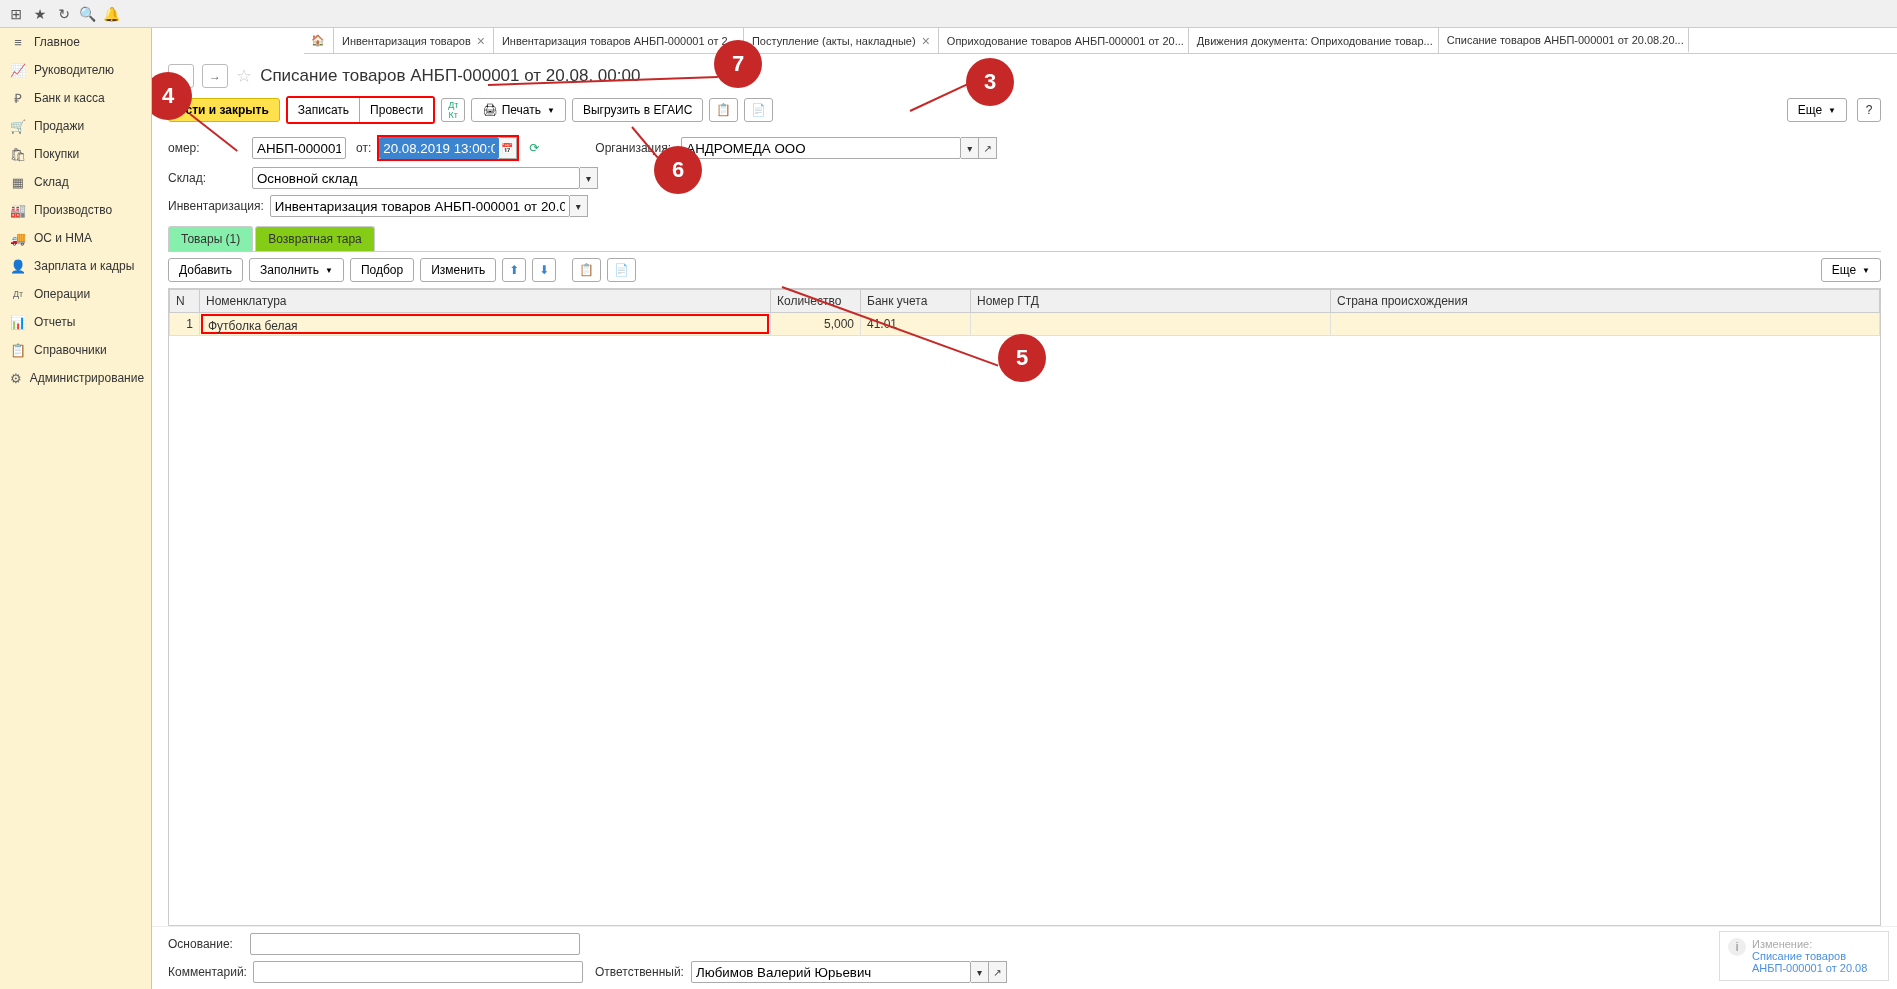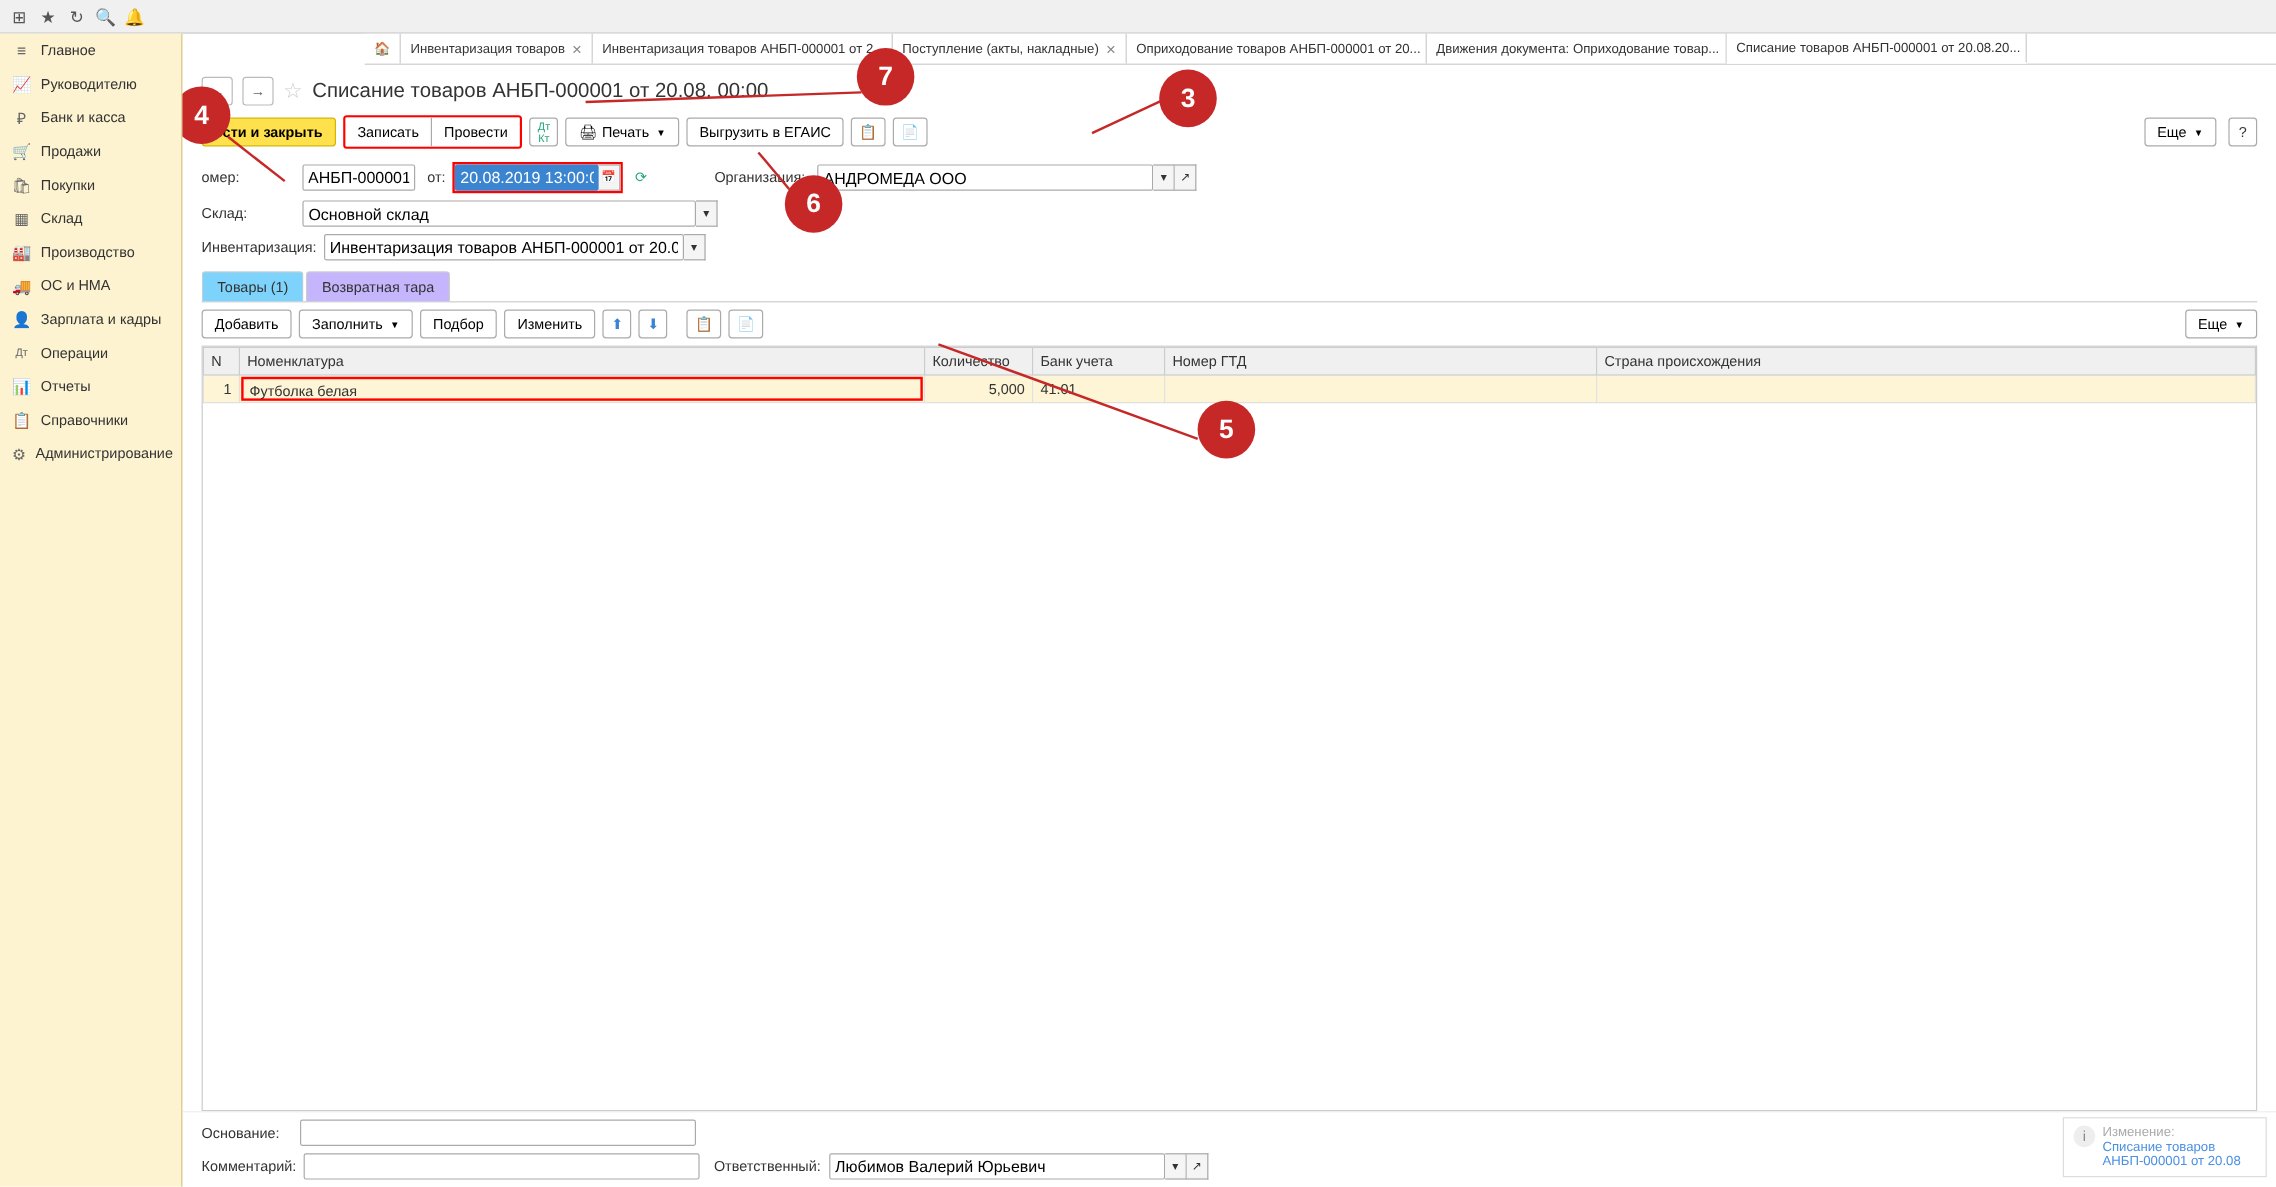--- a/index.html
+++ b/index.html
@@ -44,22 +44,22 @@
 .form-row { padding: 3px 16px; display: flex; align-items: center; gap: 6px; }
 .field-label { min-width: 100px; color: #333; }
 .input { height: 22px; border: 1px solid #aaa; border-radius: 2px; padding: 0 4px; background: #fff; }
 .input.selected { background: #3a84d0; color: #fff; }
 .input-wrap { display: flex; align-items: center; position: relative; }
 .input-btn { width: 18px; height: 22px; border: 1px solid #aaa; border-left: none; background: #f5f5f5; display: flex; align-items: center; justify-content: center; cursor: pointer; font-size: 10px; }
 .red-border-wrap { border: 2px solid red; display: inline-flex; }
 
 
 .doc-tabs { margin: 6px 16px 0; display: flex; border-bottom: 1px solid #ccc; }
-.doc-tab { padding: 5px 12px; border: 1px solid #ccc; border-bottom: none; background: #c4b5fd; cursor: pointer; font-size: 12px; border-radius: 3px 3px 0 0; margin-right: 2px; }
-.doc-tab.active { background: #7dd3fc; }
+.doc-tab { padding: 5px 12px; border: 1px solid #ccc; border-bottom: none; background: #84cc16; cursor: pointer; font-size: 12px; border-radius: 3px 3px 0 0; margin-right: 2px; }
+.doc-tab.active { background: #86efac; }
 
 
 .table-toolbar { padding: 6px 16px; display: flex; align-items: center; gap: 6px; }
 
 
 .table-wrap { margin: 0 16px; border: 1px solid #ccc; flex: 1; overflow: auto; background: #fff; }
 table { width: 100%; border-collapse: collapse; }
 th { background: #f0f0f0; border: 1px solid #ccc; padding: 4px 6px; text-align: left; font-weight: normal; font-size: 12px; }
 td { border: 1px solid #e0e0e0; padding: 4px 6px; font-size: 12px; }
 tr.selected td { background: #fdf5d6; }

